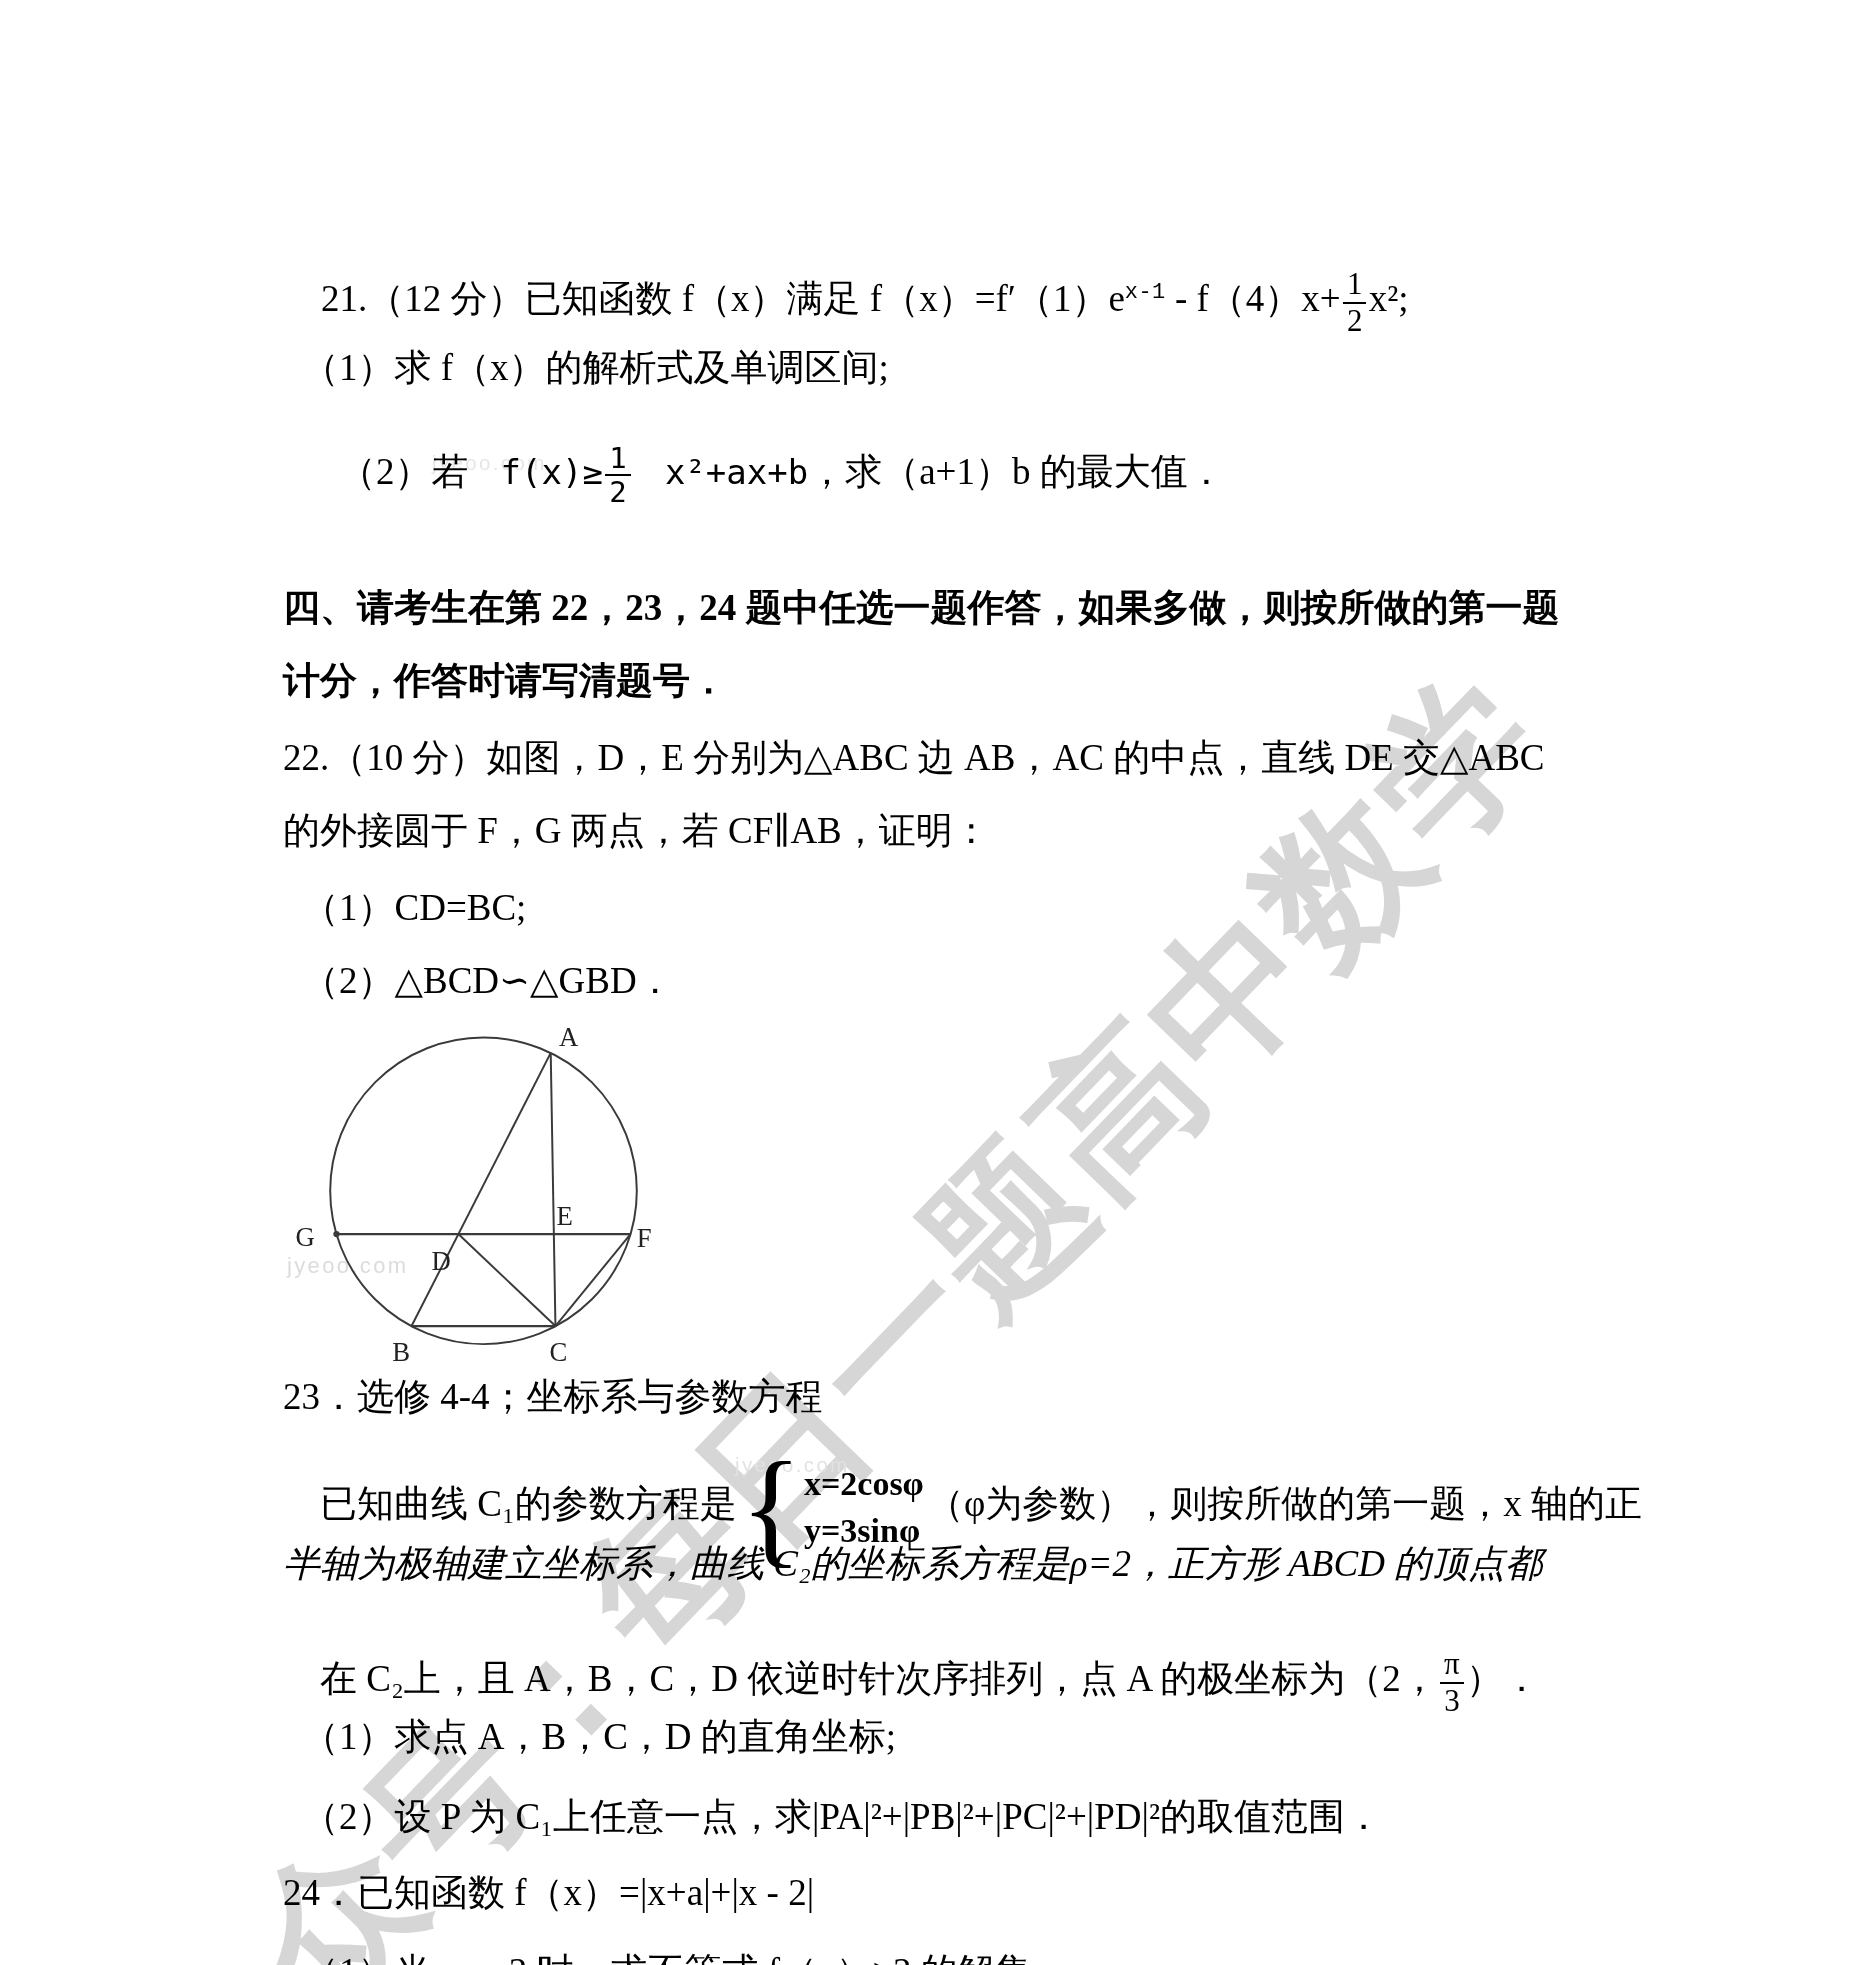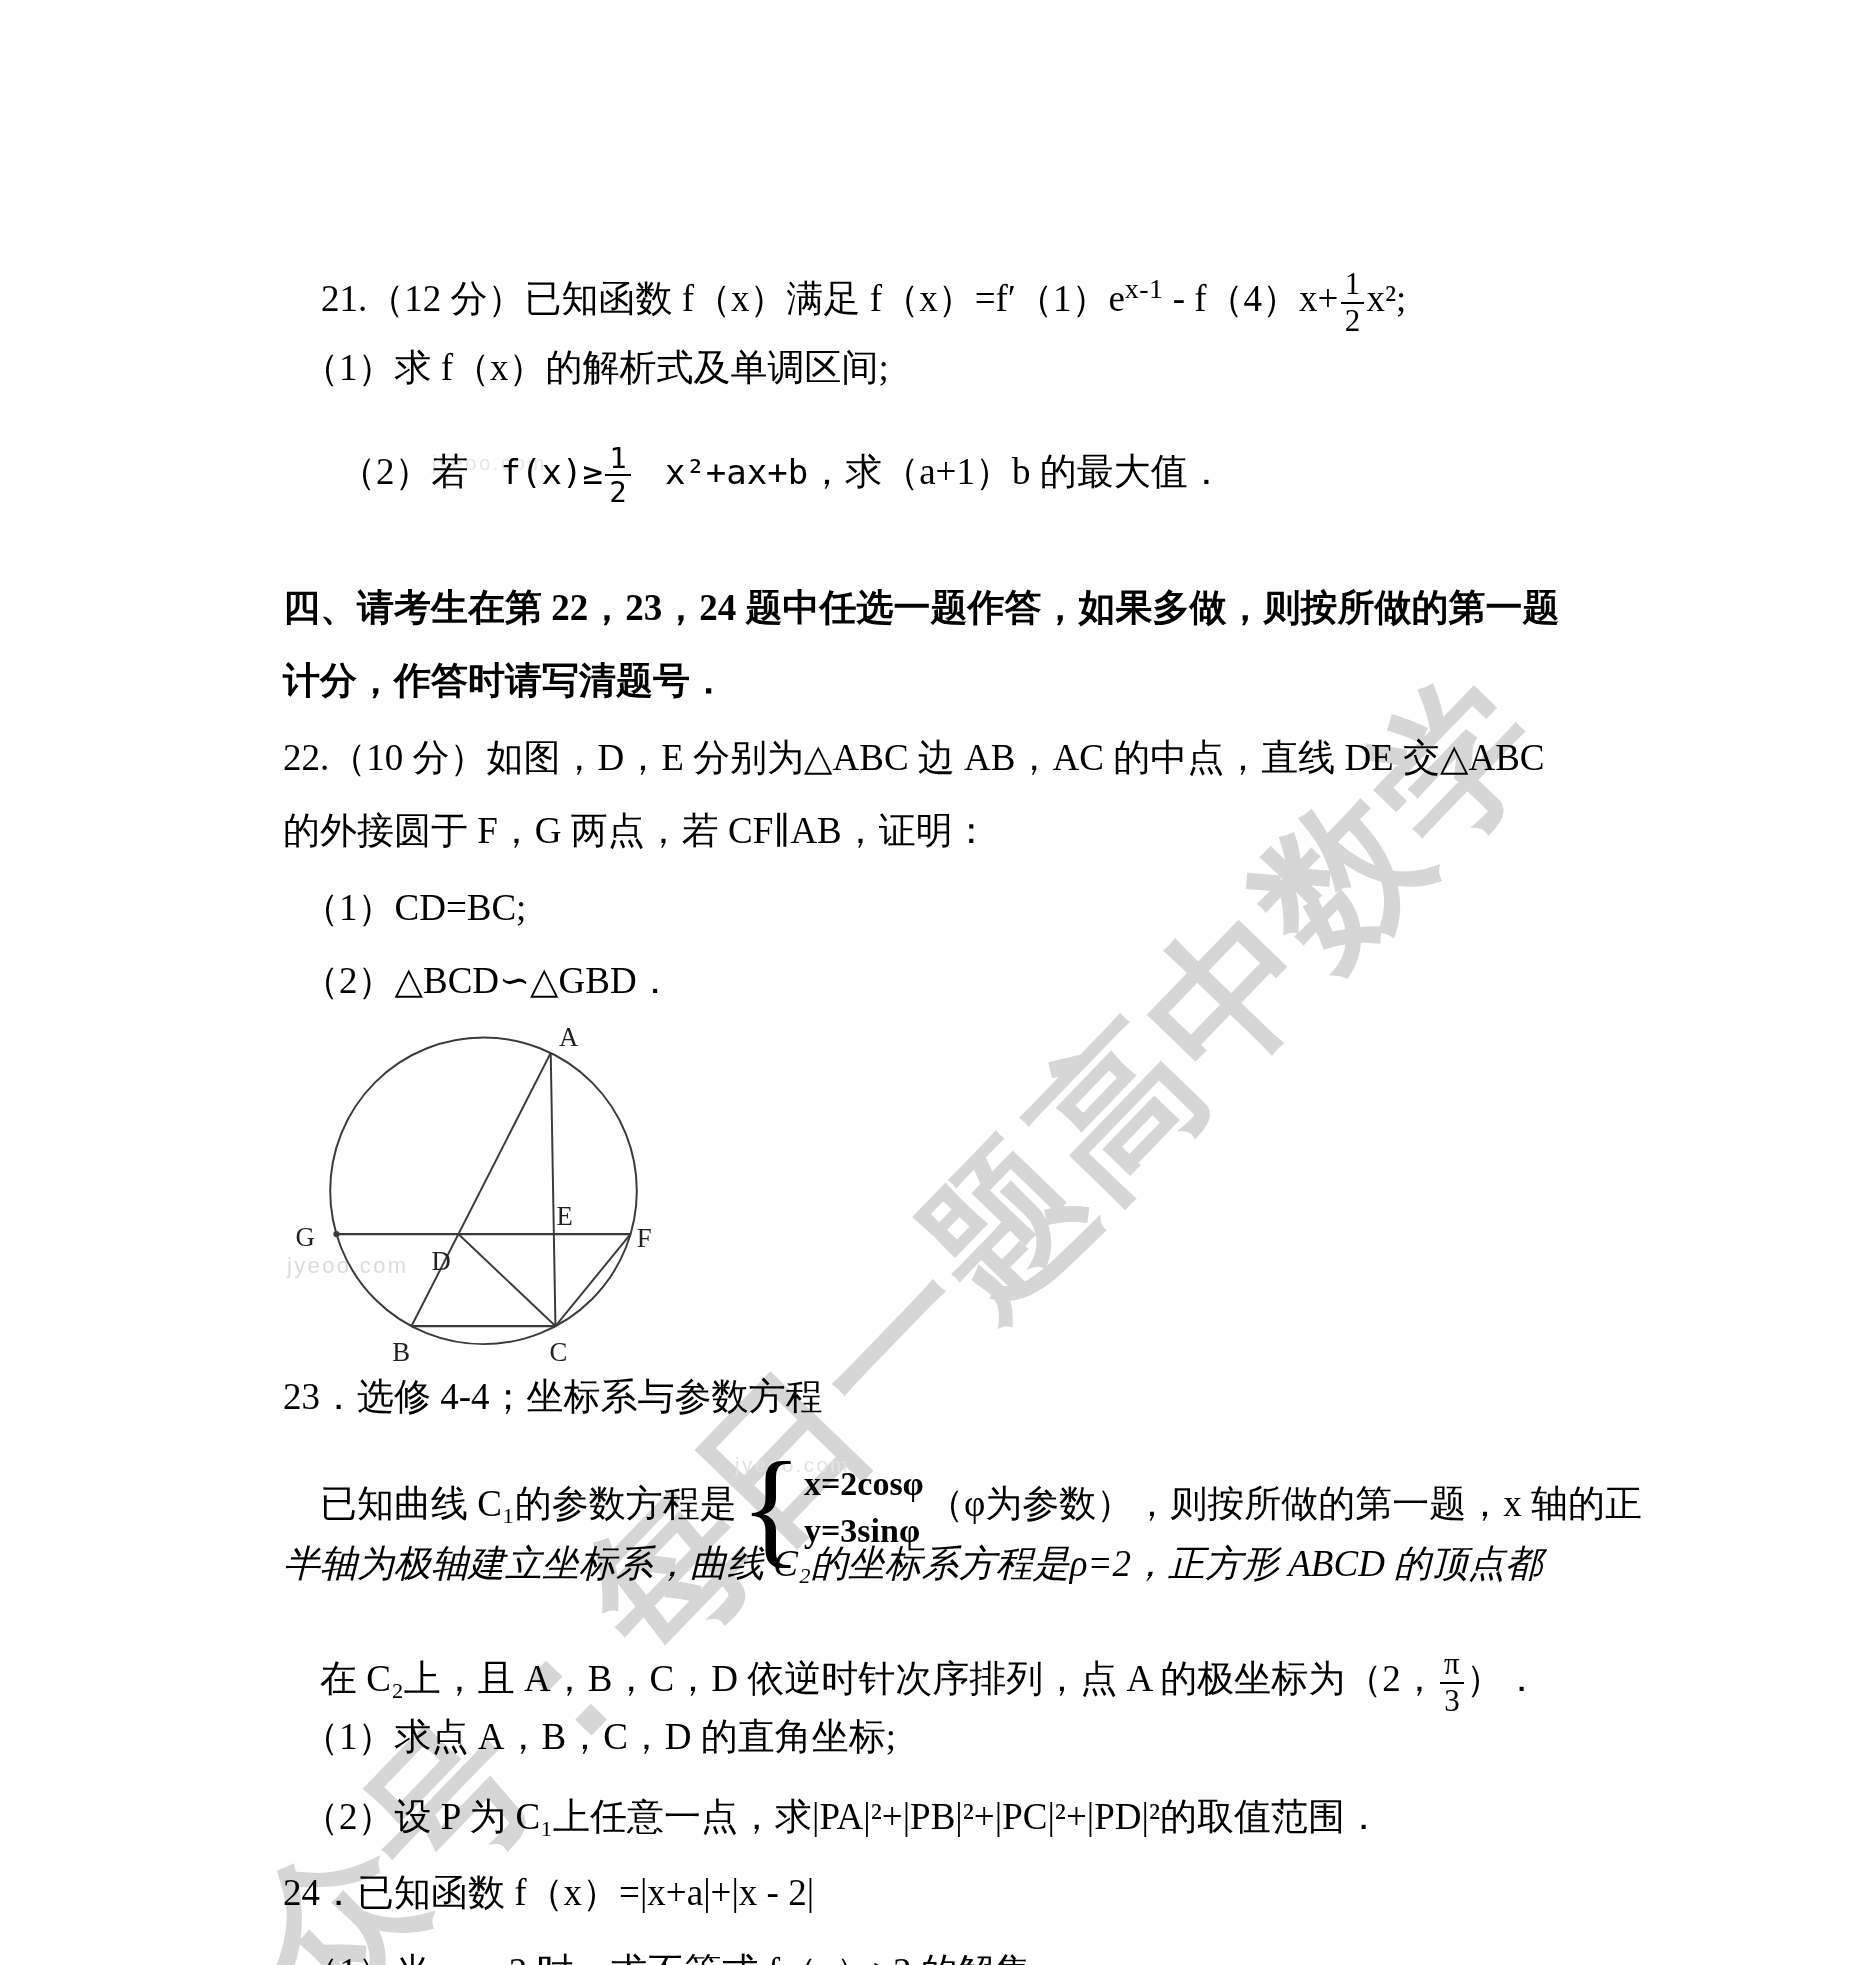--- a/index.html
+++ b/index.html
@@ -13,21 +13,21 @@
   }
   .line{
     position:absolute;
     white-space:pre;
     font-size:37px;
     line-height:1.18;
     z-index:2;
   }
   .bold{font-weight:bold;}
   .mono{font-family:"DejaVu Sans Mono","Liberation Mono",monospace;}
-  sup.e{font-size:28px;vertical-align:super;letter-spacing:0.4px;}
+  sup.e{font-size:22px;vertical-align:super;letter-spacing:0.4px;font-family:Liberation Mono, monospace;}
   
   .ifrac{
     display:inline-flex;flex-direction:column;align-items:center;
     vertical-align:middle;margin:0 2.4px;
   }
   .ifrac .fn{font-size:31px;line-height:1.12;padding:0 3.9px;}
   .ifrac .fd{font-size:31px;line-height:1.12;padding:0 3.9px;border-top:2.4px solid #000;}
   .ifrac.monofrac .fn,.ifrac.monofrac .fd{font-family:"DejaVu Sans Mono","Liberation Mono",monospace;font-size:29px;}
   
   .sys{display:inline-flex;align-items:center;vertical-align:middle;margin:0 3.1px;}

